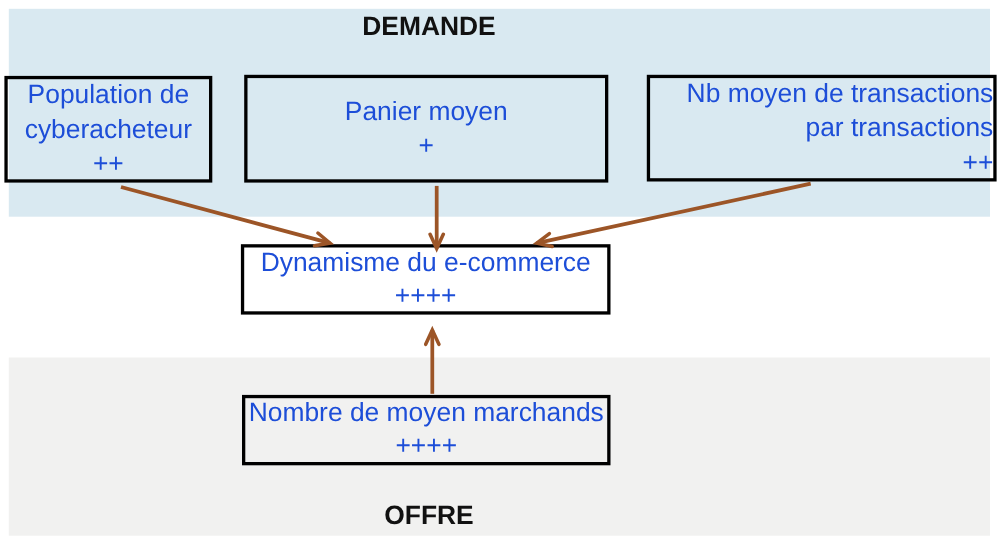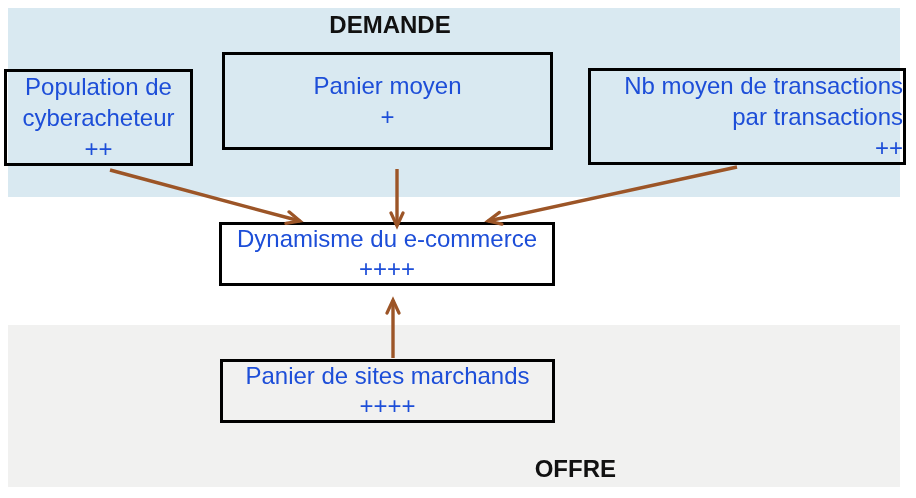--- a/index.html
+++ b/index.html
@@ -34,41 +34,41 @@
     position: absolute;
     left: 164px;
     width: 452px;
     text-align: center;
     font-weight: bold;
     font-size: 24px;
     color: #111111;
     letter-spacing: 0px;
   }
   .title-demande { top: 11px; }
-  .title-offre  { top: 455px; text-align: right; }
+  .title-offre  { top: 455px; }
   .node {
     position: absolute;
     box-sizing: border-box;
     border: 3px solid #000000;
     background: transparent;
     display: flex;
     flex-direction: column;
     justify-content: center;
     align-items: center;
     text-align: center;
     font-size: 24px;
     line-height: 31px;
     color: #1d4ed8;
   }
   .node .strength {
     font-size: 24px;
     line-height: 31px;
   }
   .node-population   { left: 4px;   top: 69px;  width: 189px; height: 97px; }
-  .node-panier       { left: 222px; top: 52px;  width: 331px; height: 98px; }
+  .node-panier       { left: 222px; top: 68px;  width: 331px; height: 98px; }
   .node-transactions { left: 588px; top: 68px;  width: 318px; height: 97px; align-items: flex-end; }
   .node-dynamisme    { left: 219px; top: 222px; width: 336px; height: 64px; line-height: 29px; }
   .node-sites        { left: 220px; top: 359px; width: 335px; height: 64px; line-height: 29px; }
   .arrow-layer {
     position: absolute;
     left: 0;
     top: 0;
     width: 916px;
     height: 498px;
     pointer-events: none;
@@ -102,21 +102,21 @@
     <div>par transactions</div>
     <div class="strength">++</div>
   </div>
 
   <div class="node node-dynamisme">
     <div>Dynamisme du e-commerce</div>
     <div class="strength">++++</div>
   </div>
 
   <div class="node node-sites">
-    <div>Panier de sites marchands</div>
+    <div>Nombre de moyen marchands</div>
     <div class="strength">++++</div>
   </div>
 
   <svg class="arrow-layer" viewBox="0 0 916 498" xmlns="http://www.w3.org/2000/svg">
     <defs>
       <marker id="ah" markerWidth="20" markerHeight="18" refX="15" refY="8" orient="auto" markerUnits="userSpaceOnUse">
         <path d="M2,2 L15,8 L2,14" fill="none" stroke="#9c5527" stroke-width="3.2" stroke-linecap="round"></path>
       </marker>
     </defs>
     <line x1="110" y1="170" x2="300" y2="221" stroke="#9c5527" stroke-width="3.4" marker-end="url(#ah)"></line>

